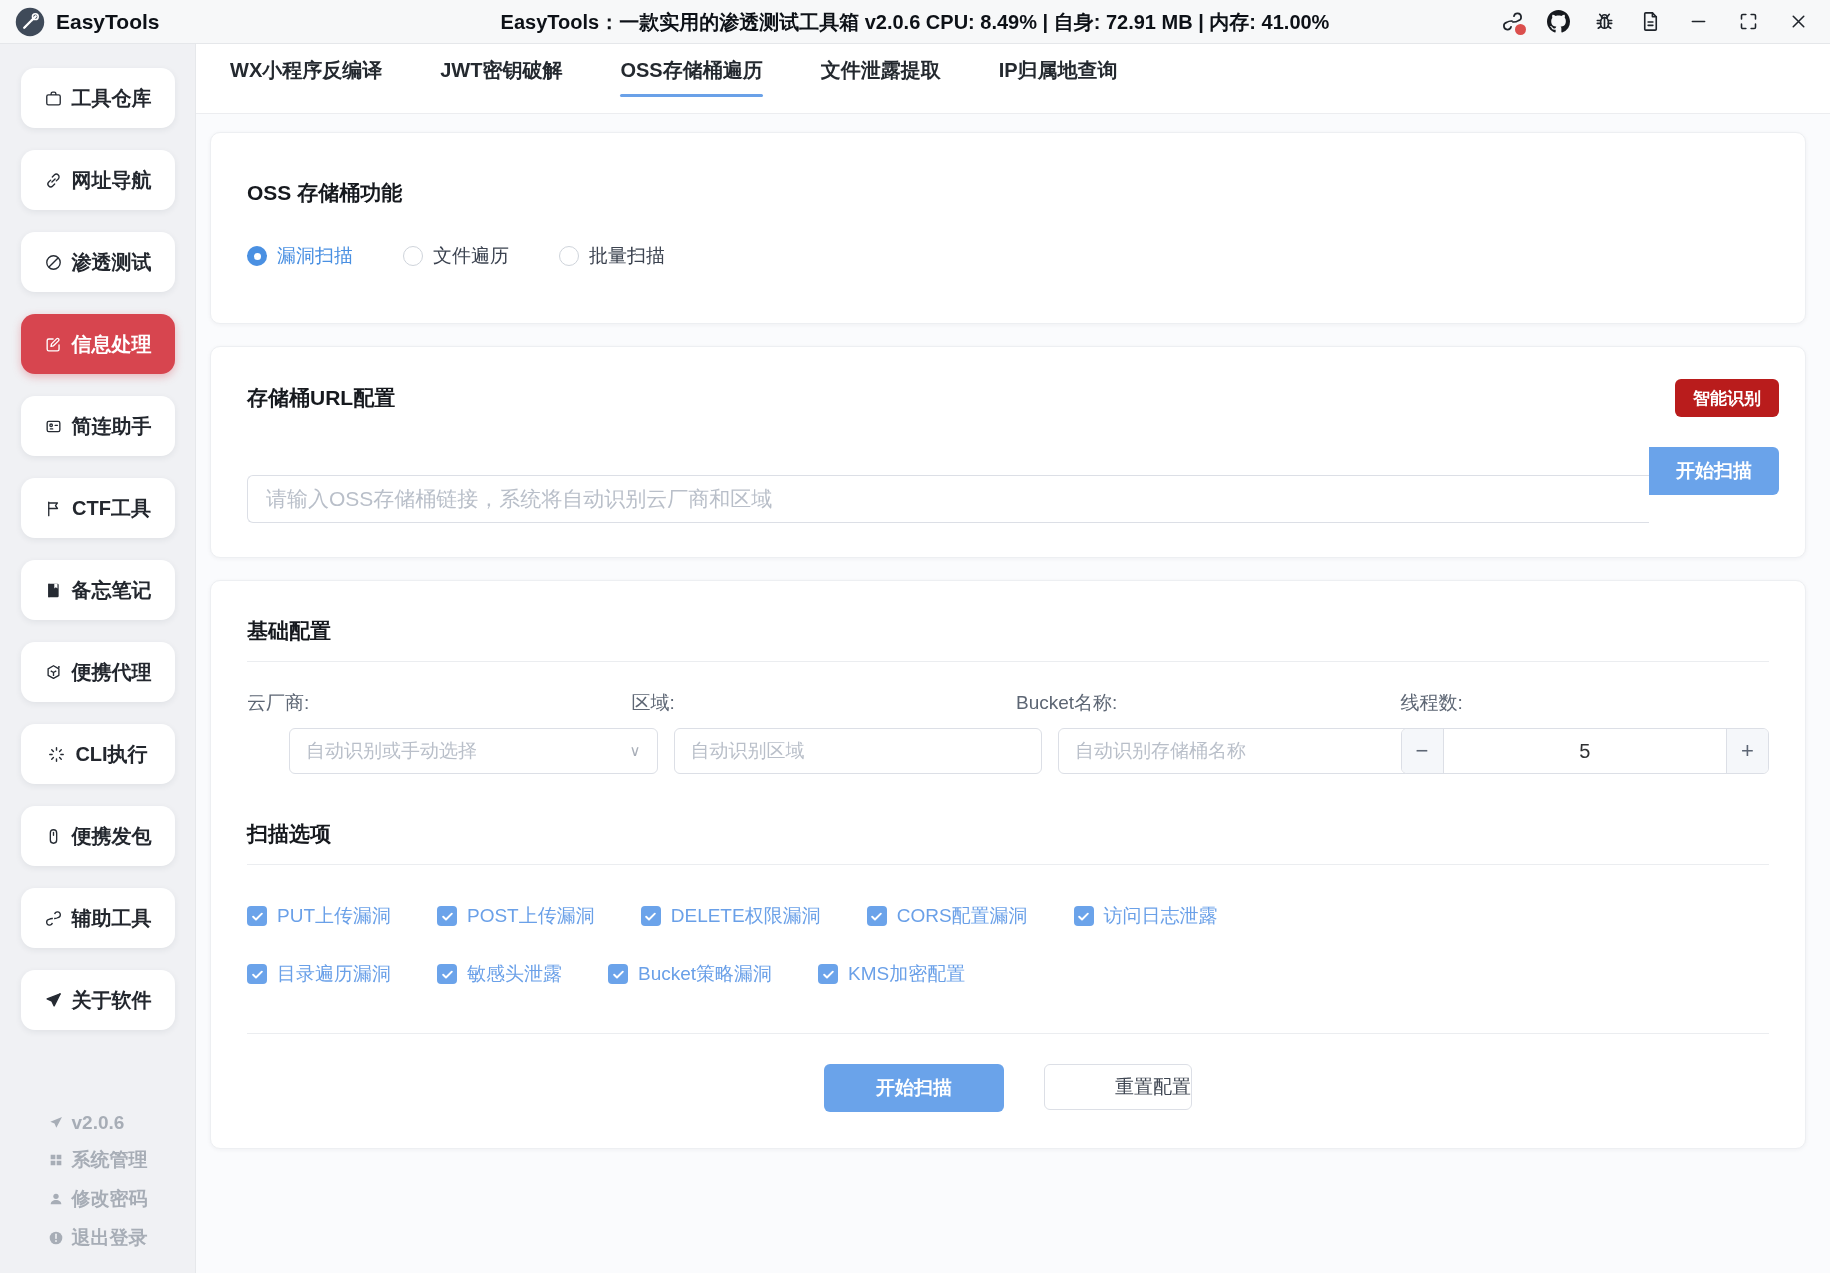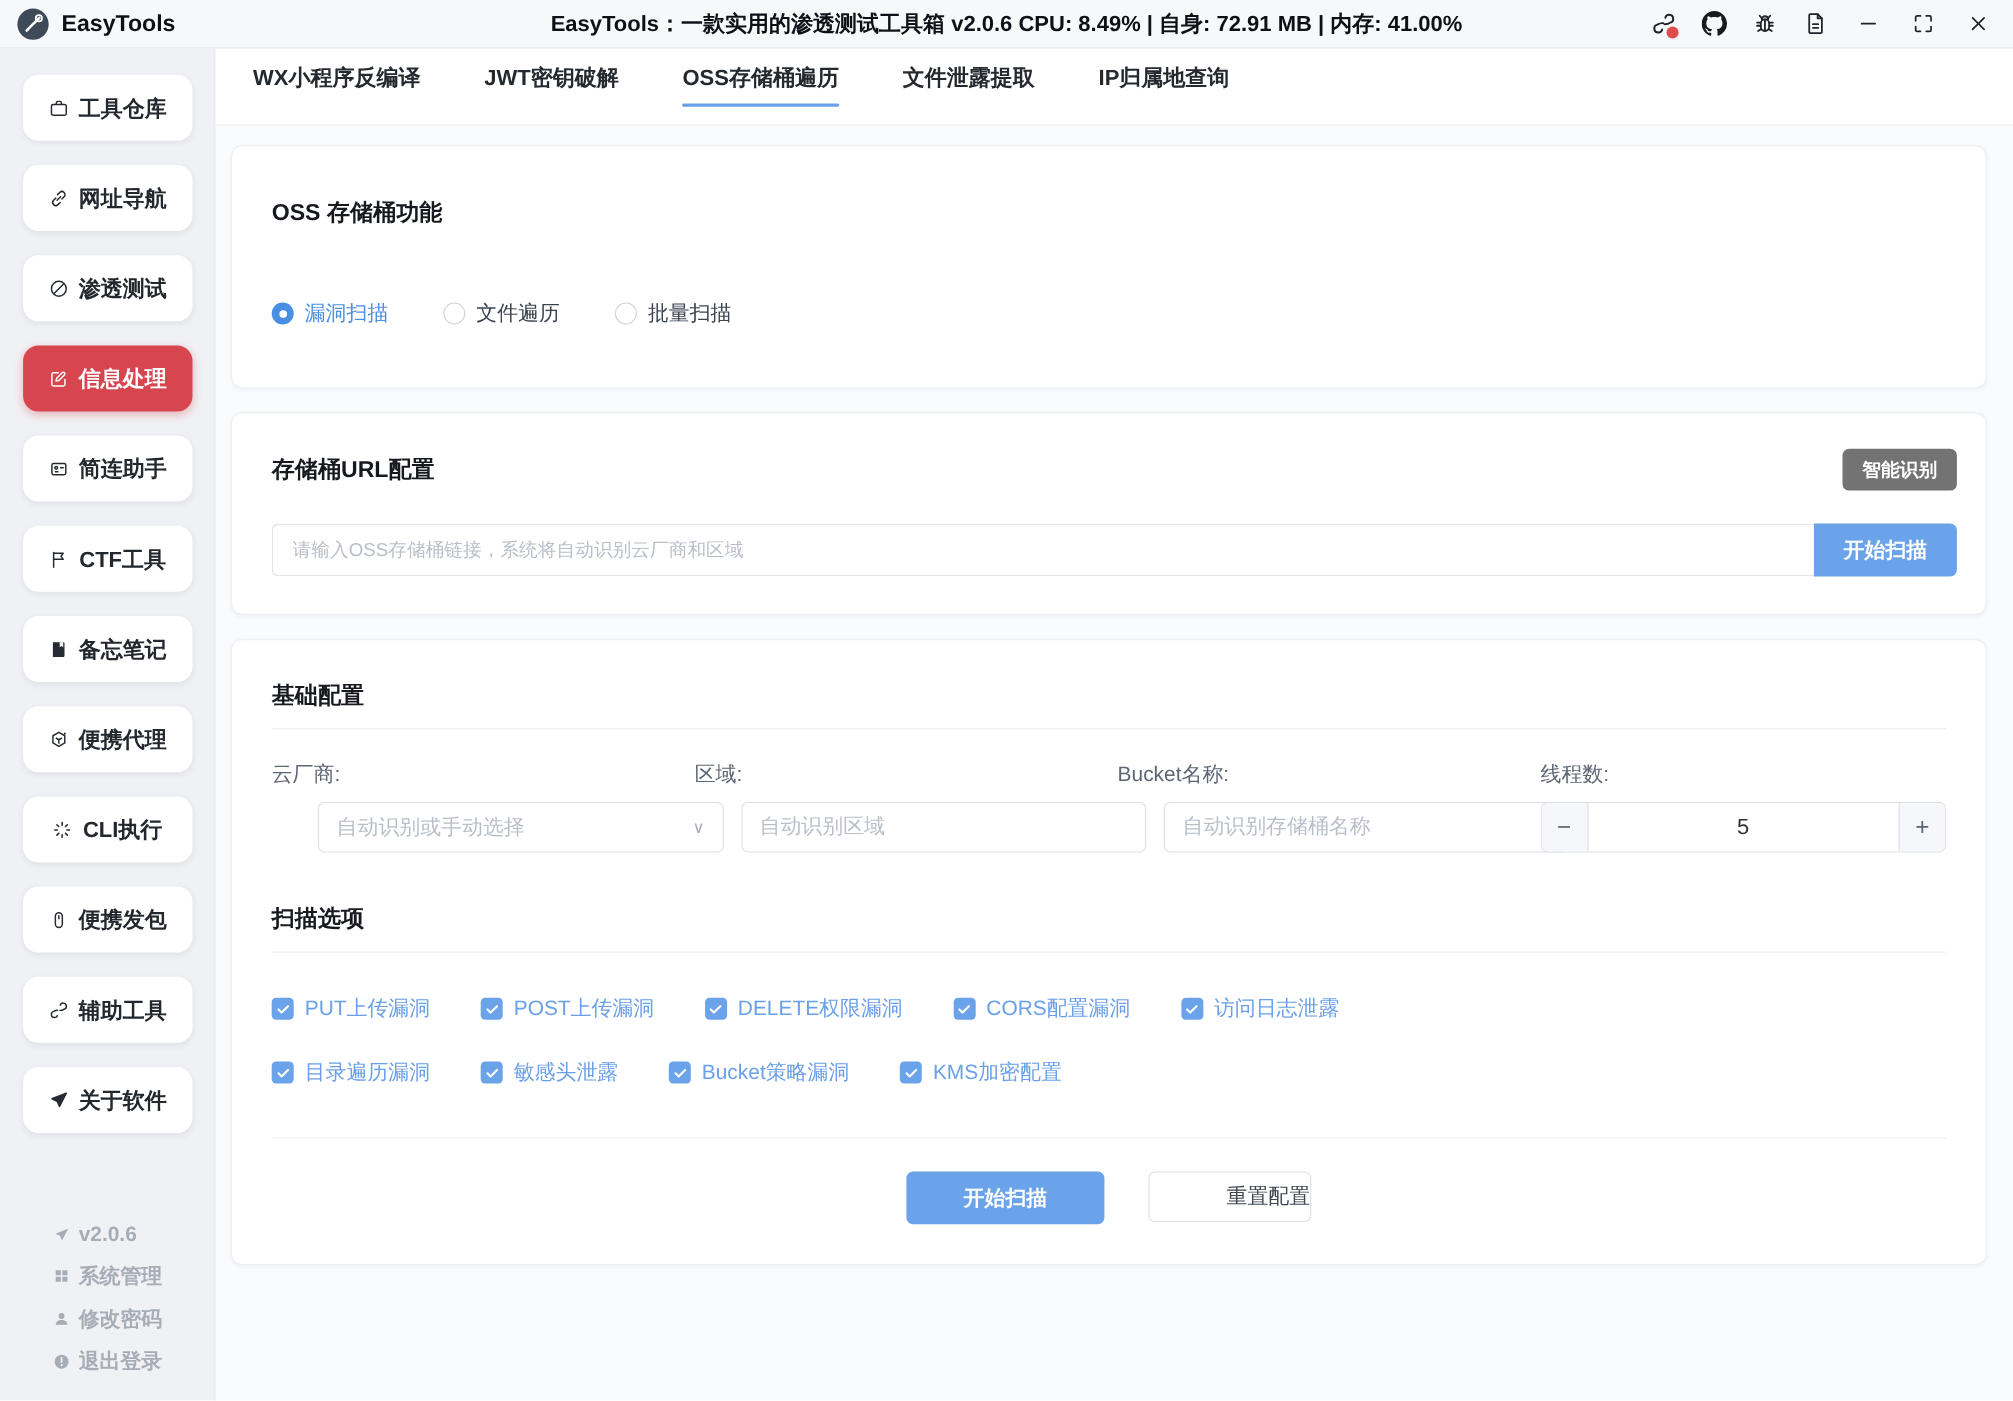--- a/index.html
+++ b/index.html
@@ -52,37 +52,37 @@
     background:#6aa1e8; border-radius:2px; }
 
   
   .content { padding:18px 24px 0 14px; overflow:hidden; }
   .card { background:#fff; border:1px solid #edeff2; border-radius:10px;
     box-shadow:0 1px 4px rgba(30,40,60,.05); margin-bottom:22px; }
   .section-title { font-size:21px; font-weight:bold; color:#16191e; }
 
   
   .card-func { padding:46px 36px 54px 36px; }
-  .radio-row { display:flex; align-items:center; gap:50px; margin-top:65px; }
+  .radio-row { display:flex; align-items:center; gap:50px; margin-top:36px; }
   .radio-item { display:flex; align-items:center; gap:10px; cursor:pointer; }
   .radio-circle { width:20px; height:20px; border-radius:50%; border:1px solid #cfd4db; background:#fff; }
   .radio-item.selected .radio-circle { border:none; background:#4a90e2; position:relative; }
   .radio-item.selected .radio-circle::after { content:""; position:absolute; left:6.5px; top:6.5px;
     width:7px; height:7px; border-radius:50%; background:#fff; }
   .radio-label { font-size:19px; color:#3c4350; }
   .radio-item.selected .radio-label { color:#4a90e2; }
 
   
   .card-url { padding:32px 26px 34px 36px; }
   .url-head { display:flex; align-items:center; justify-content:space-between; }
-  .btn-smart { background:#737373; color:#fff; font-size:17px; font-weight:bold; border:none;
+  .btn-smart { background:#b91c1c; color:#fff; font-size:17px; font-weight:bold; border:none;
     border-radius:6px; padding:0 18px; height:38px; cursor:pointer; font-family:inherit; }
   .url-row { display:flex; margin-top:30px; }
   .url-input { flex:1; height:48px; border:1px solid #dcdfe6; border-right:none; border-radius:6px 0 0 6px;
-    padding:0 18px; font-size:17px; color:#303133; outline:none; font-family:inherit; }
+    padding:0 18px; font-size:21px; color:#303133; outline:none; font-family:inherit;margin-top:28px; }
   .url-input::placeholder { color:#b9bfc9; }
   .btn-scan-attached { width:130px; height:48px; background:#6aa3ea; color:#fff; font-size:19px; font-weight:bold;
     border:none; border-radius:0 6px 6px 0; cursor:pointer; font-family:inherit; }
 
   
   .card-config { padding:36px 36px 36px 36px; }
   .divider { height:1px; background:#ebedf0; margin-top:16px; }
   .fields-grid { display:grid; grid-template-columns:repeat(4,1fr); gap:16px; margin-top:28px; }
   .field-label { font-size:19px; color:#5d6674; margin-bottom:12px; }
   .select-box, .text-input { width:100%; height:46px; border:1px solid #dcdfe6; border-radius:6px;

